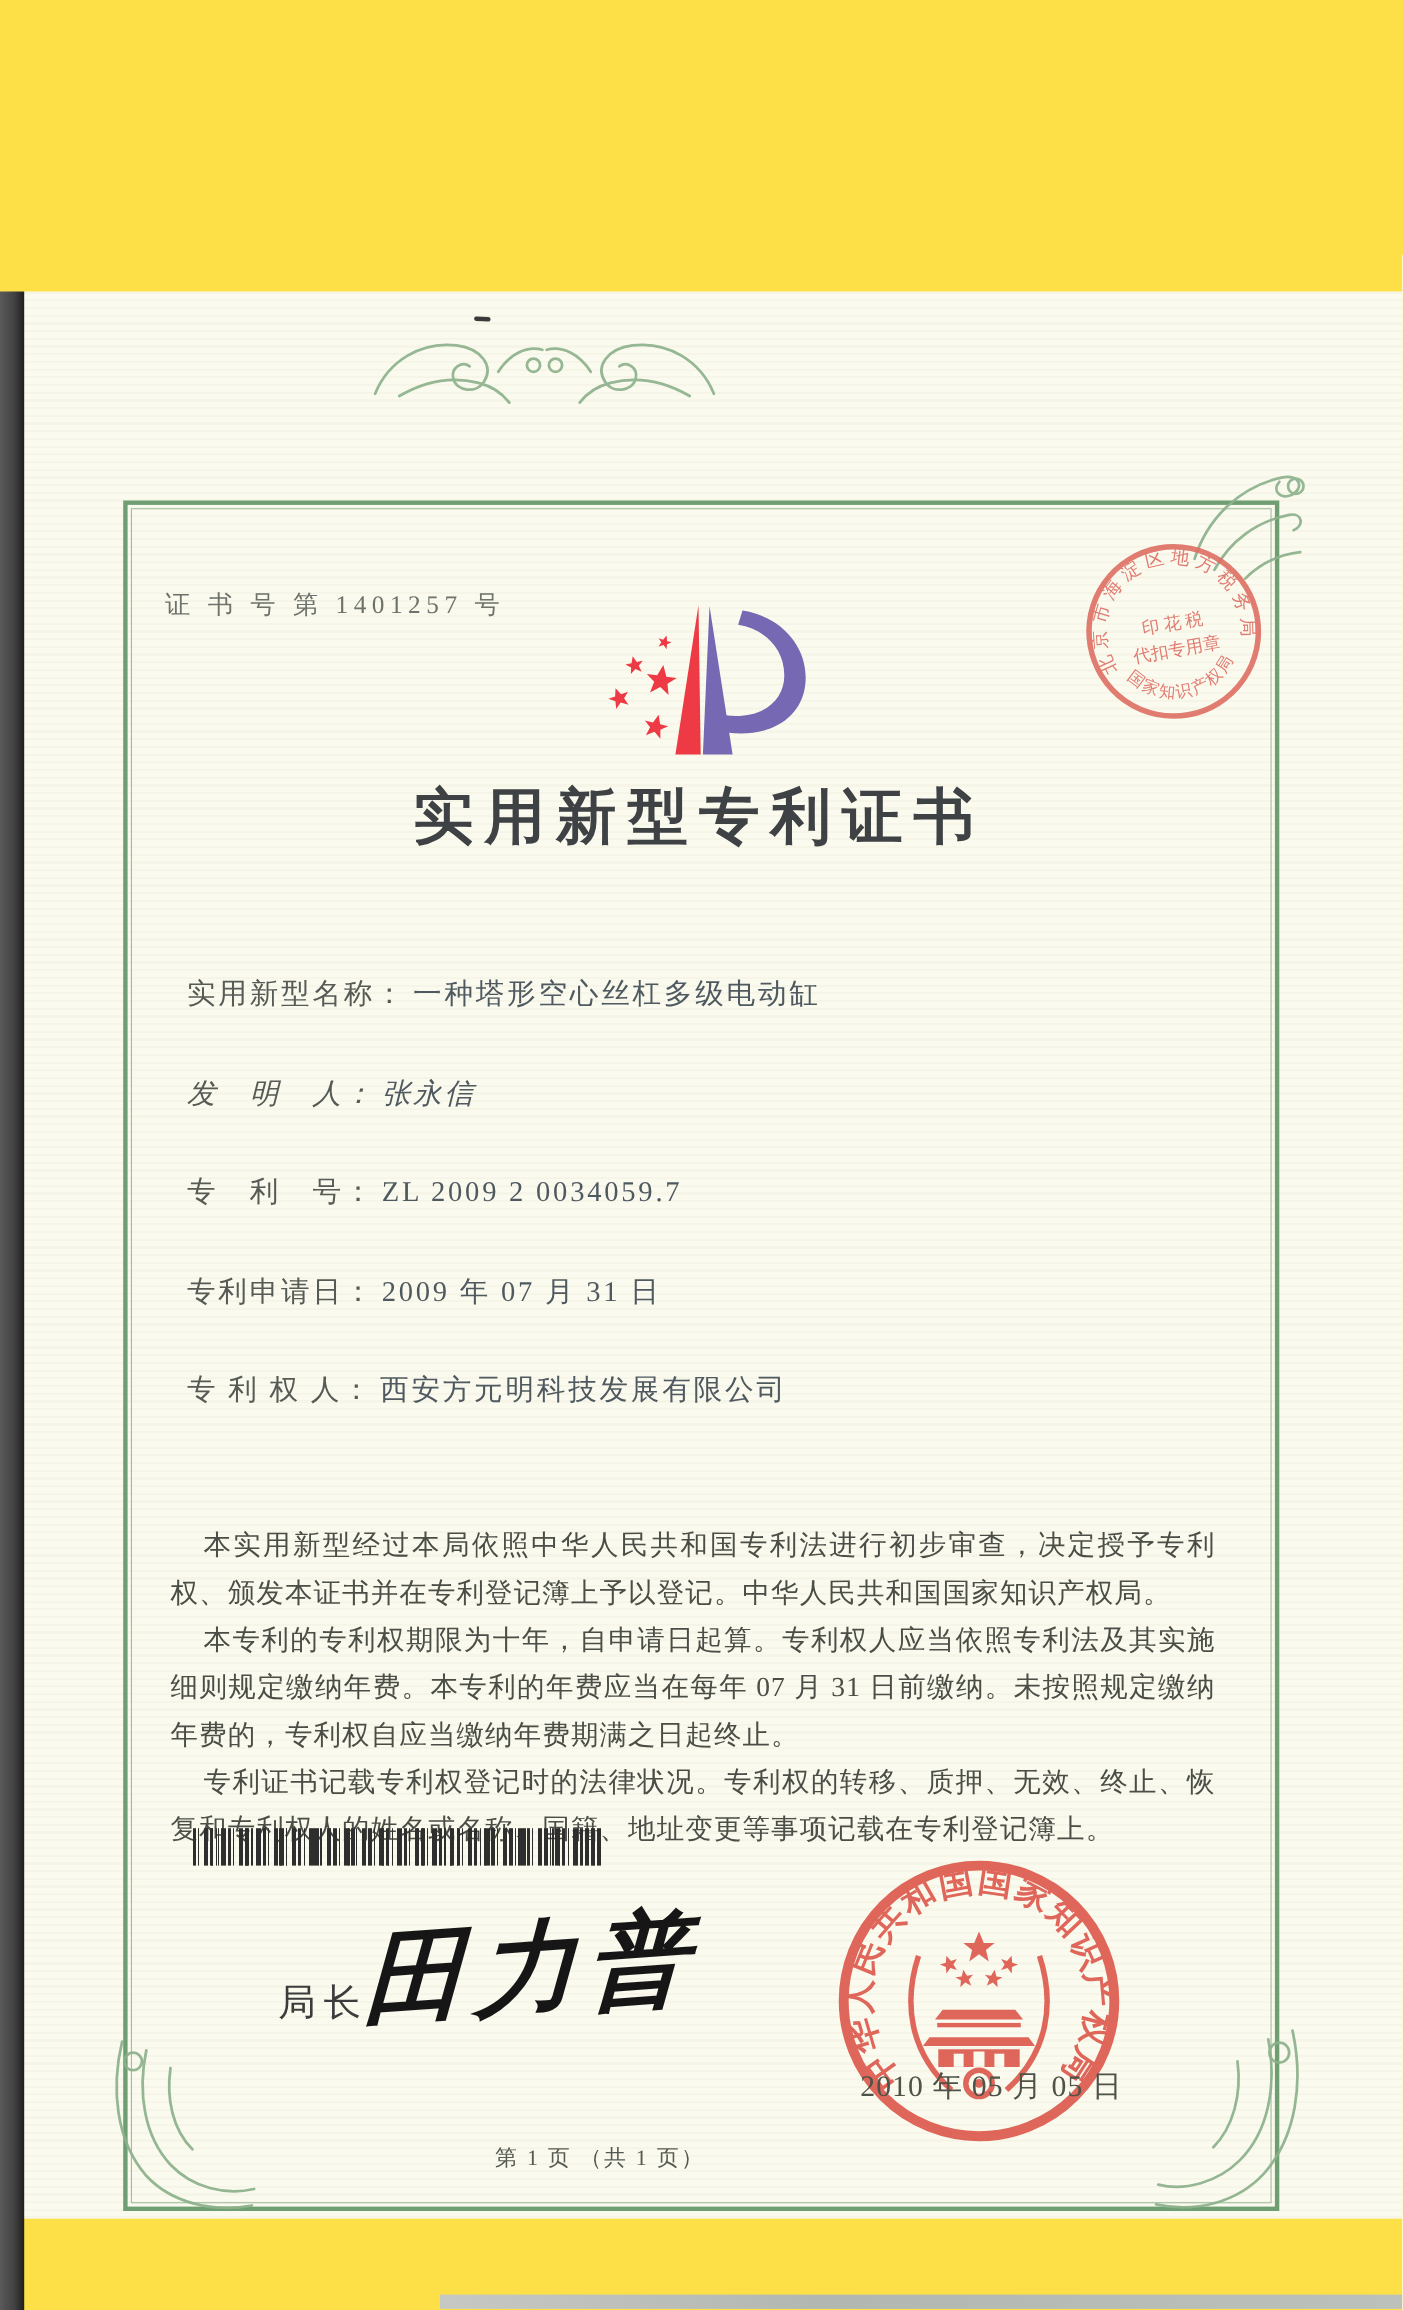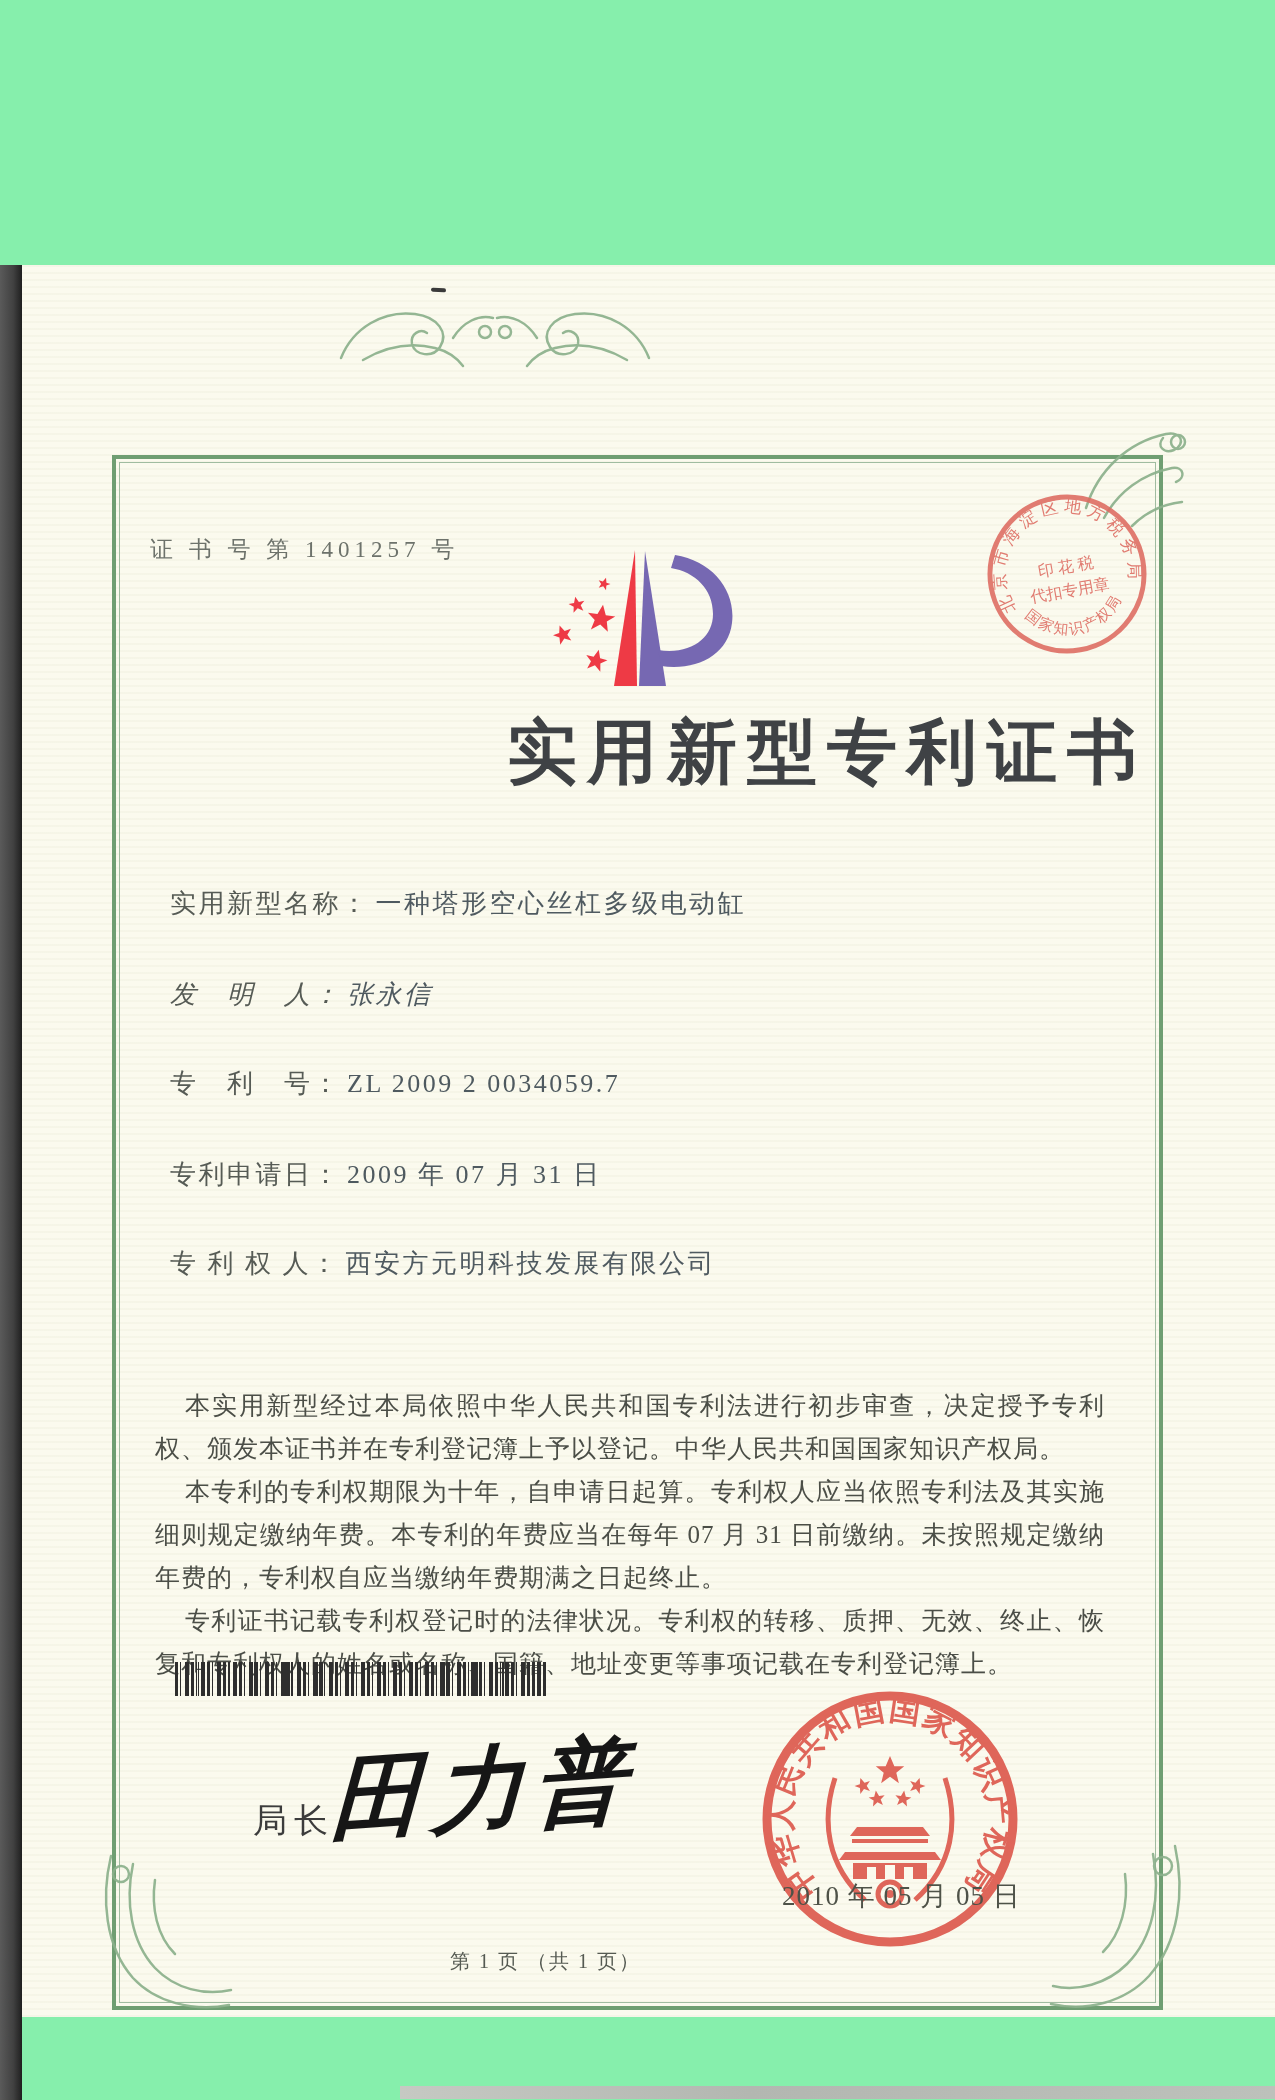--- a/index.html
+++ b/index.html
@@ -6,38 +6,38 @@
     --frame-green:#6f9e72;
     --ornament-green:#8cb18c;
     --seal-red:#dd5a4e;
     --stamp-red:#dd6a60;
     --logo-red:#ee3a45;
     --logo-purple:#7668b2;
     --paper:#fbfaee;
     --serif:"Liberation Serif","DejaVu Serif",serif;
   }
   html,body{margin:0;padding:0;background:#ffffff;}
-  .page{position:relative;width:1275px;height:2100px;background:#86efac;overflow:hidden;font-family:var(--serif);}
+  .page{position:relative;width:1275px;height:2100px;background:#fde047;overflow:hidden;font-family:var(--serif);}
   .abs{position:absolute;}
 
   .scan-paper{left:20px;top:265px;width:1255px;height:1752px;background:var(--paper);
     background-image:repeating-linear-gradient(0deg,rgba(214,216,190,.14) 0 2px,transparent 2px 7px);}
   .left-band{left:0;top:265px;width:22px;height:1835px;background:linear-gradient(90deg,#5a5a5a,#414141 60%,#1f1f1f);}
   .top-dash{left:431px;top:288px;width:15px;height:4px;background:#3a3a3a;border-radius:2px;transform:rotate(3deg);}
   .bottom-edge{left:400px;top:2086px;width:875px;height:13px;
     background:linear-gradient(90deg,#c6c9c3,#b3b7b1 40%,#bdc1bb);}
 
   .frame{left:112px;top:455px;width:1043px;height:1547px;border:4px solid var(--frame-green);}
   .frame-inner{position:absolute;left:3px;top:3px;right:3px;bottom:3px;border:1px solid #a0bca0;}
 
   .orn{stroke:var(--ornament-green);stroke-width:2.5;fill:none;opacity:.92;stroke-linecap:round;}
 
   .cert-no{left:150px;top:534px;font-size:23px;letter-spacing:5px;color:#6d726b;}
 
-  .doc-title{left:104px;top:706px;width:1043px;text-align:right;font-size:70px;letter-spacing:10px;
+  .doc-title{left:114px;top:706px;width:1043px;text-align:center;font-size:55px;letter-spacing:10px;
     font-weight:600;color:#3f4245;}
 
   .field{left:170px;font-size:26px;letter-spacing:2.5px;color:#565b55;white-space:nowrap;margin-top:17px;}
   .field .val{color:#4f5a60;margin-left:6px;}
   .f0{top:869px;} .f1{top:960px;font-style:italic;} .f2{top:1049px;} .f3{top:1140px;} .f4{top:1229px;} .f5{top:1319px;}
 
   .body-text{left:155px;top:1384px;width:950px;font-size:25px;line-height:43px;color:#4b4e47;
     text-align:justify;letter-spacing:1px;}
   .body-text p{margin:0;text-indent:1.2em;}
 

